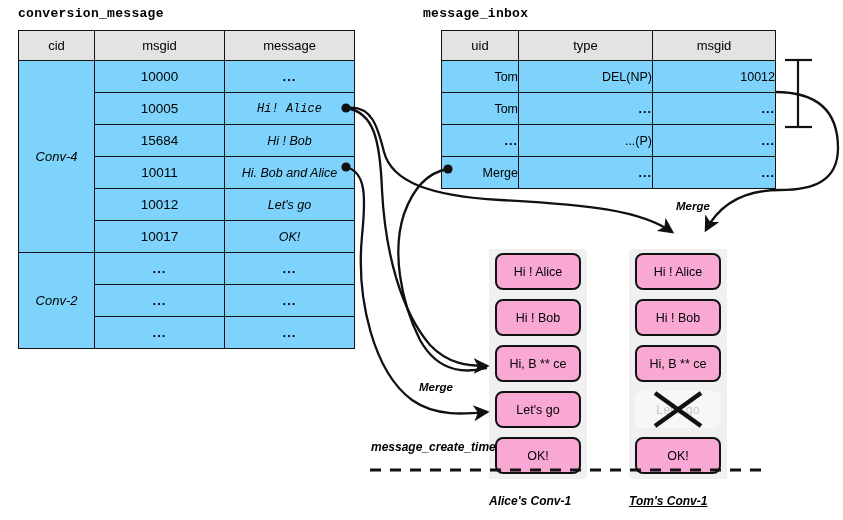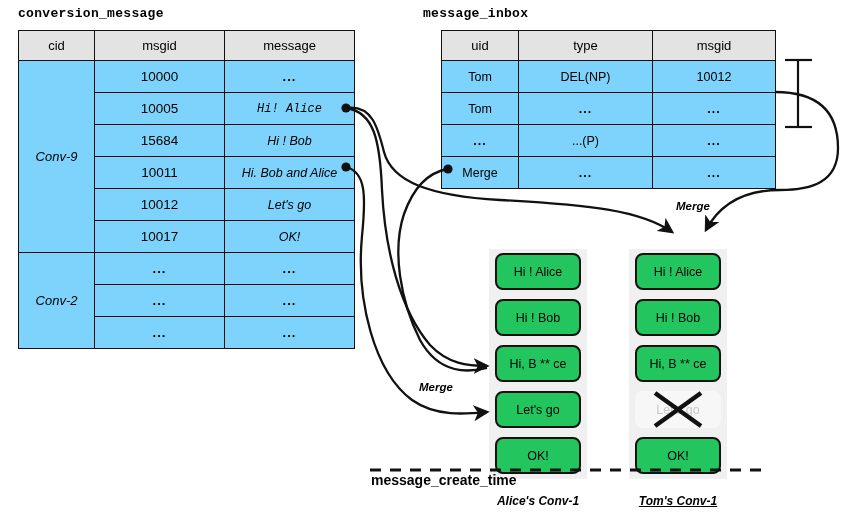--- a/index.html
+++ b/index.html
@@ -88,78 +88,79 @@
 
   #table-conversion { left: 18px; top: 30px; width: 336px; padding-left: 28px; }
   #table-conversion col.c-cid { width: 76px; }
   #table-conversion col.c-msgid { width: 130px; }
   #table-conversion col.c-message { width: 130px; }
 
   #table-inbox { left: 441px; top: 30px; width: 334px; }
   #table-inbox col.c-uid { width: 77px; }
   #table-inbox col.c-type { width: 134px; }
   #table-inbox col.c-msgid2 { width: 123px; }
-  #table-inbox td { font-size: 12.5px; font-style: normal; }
+  #table-inbox td { font-size: 12.5px; font-style: normal; text-align: right; }
 
   
   .conv-panel {
     position: absolute;
     background: #f0f0f0;
     box-sizing: border-box;
   }
   #panel-alice { left: 489px; top: 249px; width: 98px; height: 230px; }
   #panel-tom   { left: 629px; top: 249px; width: 98px; height: 230px; }
 
   .msg-box {
     position: absolute;
     width: 86px;
     height: 37px;
     border: 2.4px solid #111;
     border-radius: 8px;
-    background: #22c55e;
+    background: #f9a8d4;
     font-size: 12.5px;
     display: flex;
     align-items: center;
     justify-content: center;
     box-sizing: border-box;
     white-space: nowrap;
   }
   .msg-box.deleted {
     border: none;
     background: #f7f7f7;
     color: #c9c9c9;
   }
 
   .conv-label {
     position: absolute;
     font-size: 12px;
     font-weight: bold;
     font-style: italic;
     white-space: nowrap;
-    text-align: center;
+    text-align: left;
   }
   #label-alice-conv { left: 489px; top: 494px; width: 98px; }
   #label-tom-conv   { left: 629px; top: 494px; width: 98px; text-decoration: underline; }
 
   .merge-label {
     position: absolute;
     font-size: 11.5px;
     font-weight: bold;
     font-style: italic;
     white-space: nowrap;
   }
   #merge-left  { left: 419px; top: 381px; }
   #merge-right { left: 676px; top: 200px; }
 
   #label-create-time {
     position: absolute;
     left: 371px;
-    top: 472px;
-    font-size: 14px;
-    font-weight: bold;
+    top: 440px;
+    font-size: 12px;
+    font-weight: bold;
+    font-style: italic;
     white-space: nowrap;
   }
 </style>
 </head>
 <body>
 
 <div class="canvas">
 
   <div class="tbl-title" id="title-conversion">conversion_message</div>
 
@@ -172,21 +173,21 @@
     <thead>
       <tr>
         <th>cid</th>
         <th>msgid</th>
         <th>message</th>
       </tr>
     </thead>
     <tbody>
 
       <tr>
-        <td class="cid-cell" rowspan="6">Conv-9</td>
+        <td class="cid-cell" rowspan="6">Conv-4</td>
         <td class="msgid-cell">10000</td>
         <td class="msg-cell dots">...</td>
       </tr>
       <tr>
         <td class="msgid-cell">10005</td>
         <td class="msg-cell mono">Hi! Alice</td>
       </tr>
       <tr>
         <td class="msgid-cell">15684</td>
         <td class="msg-cell">Hi ! Bob</td>

